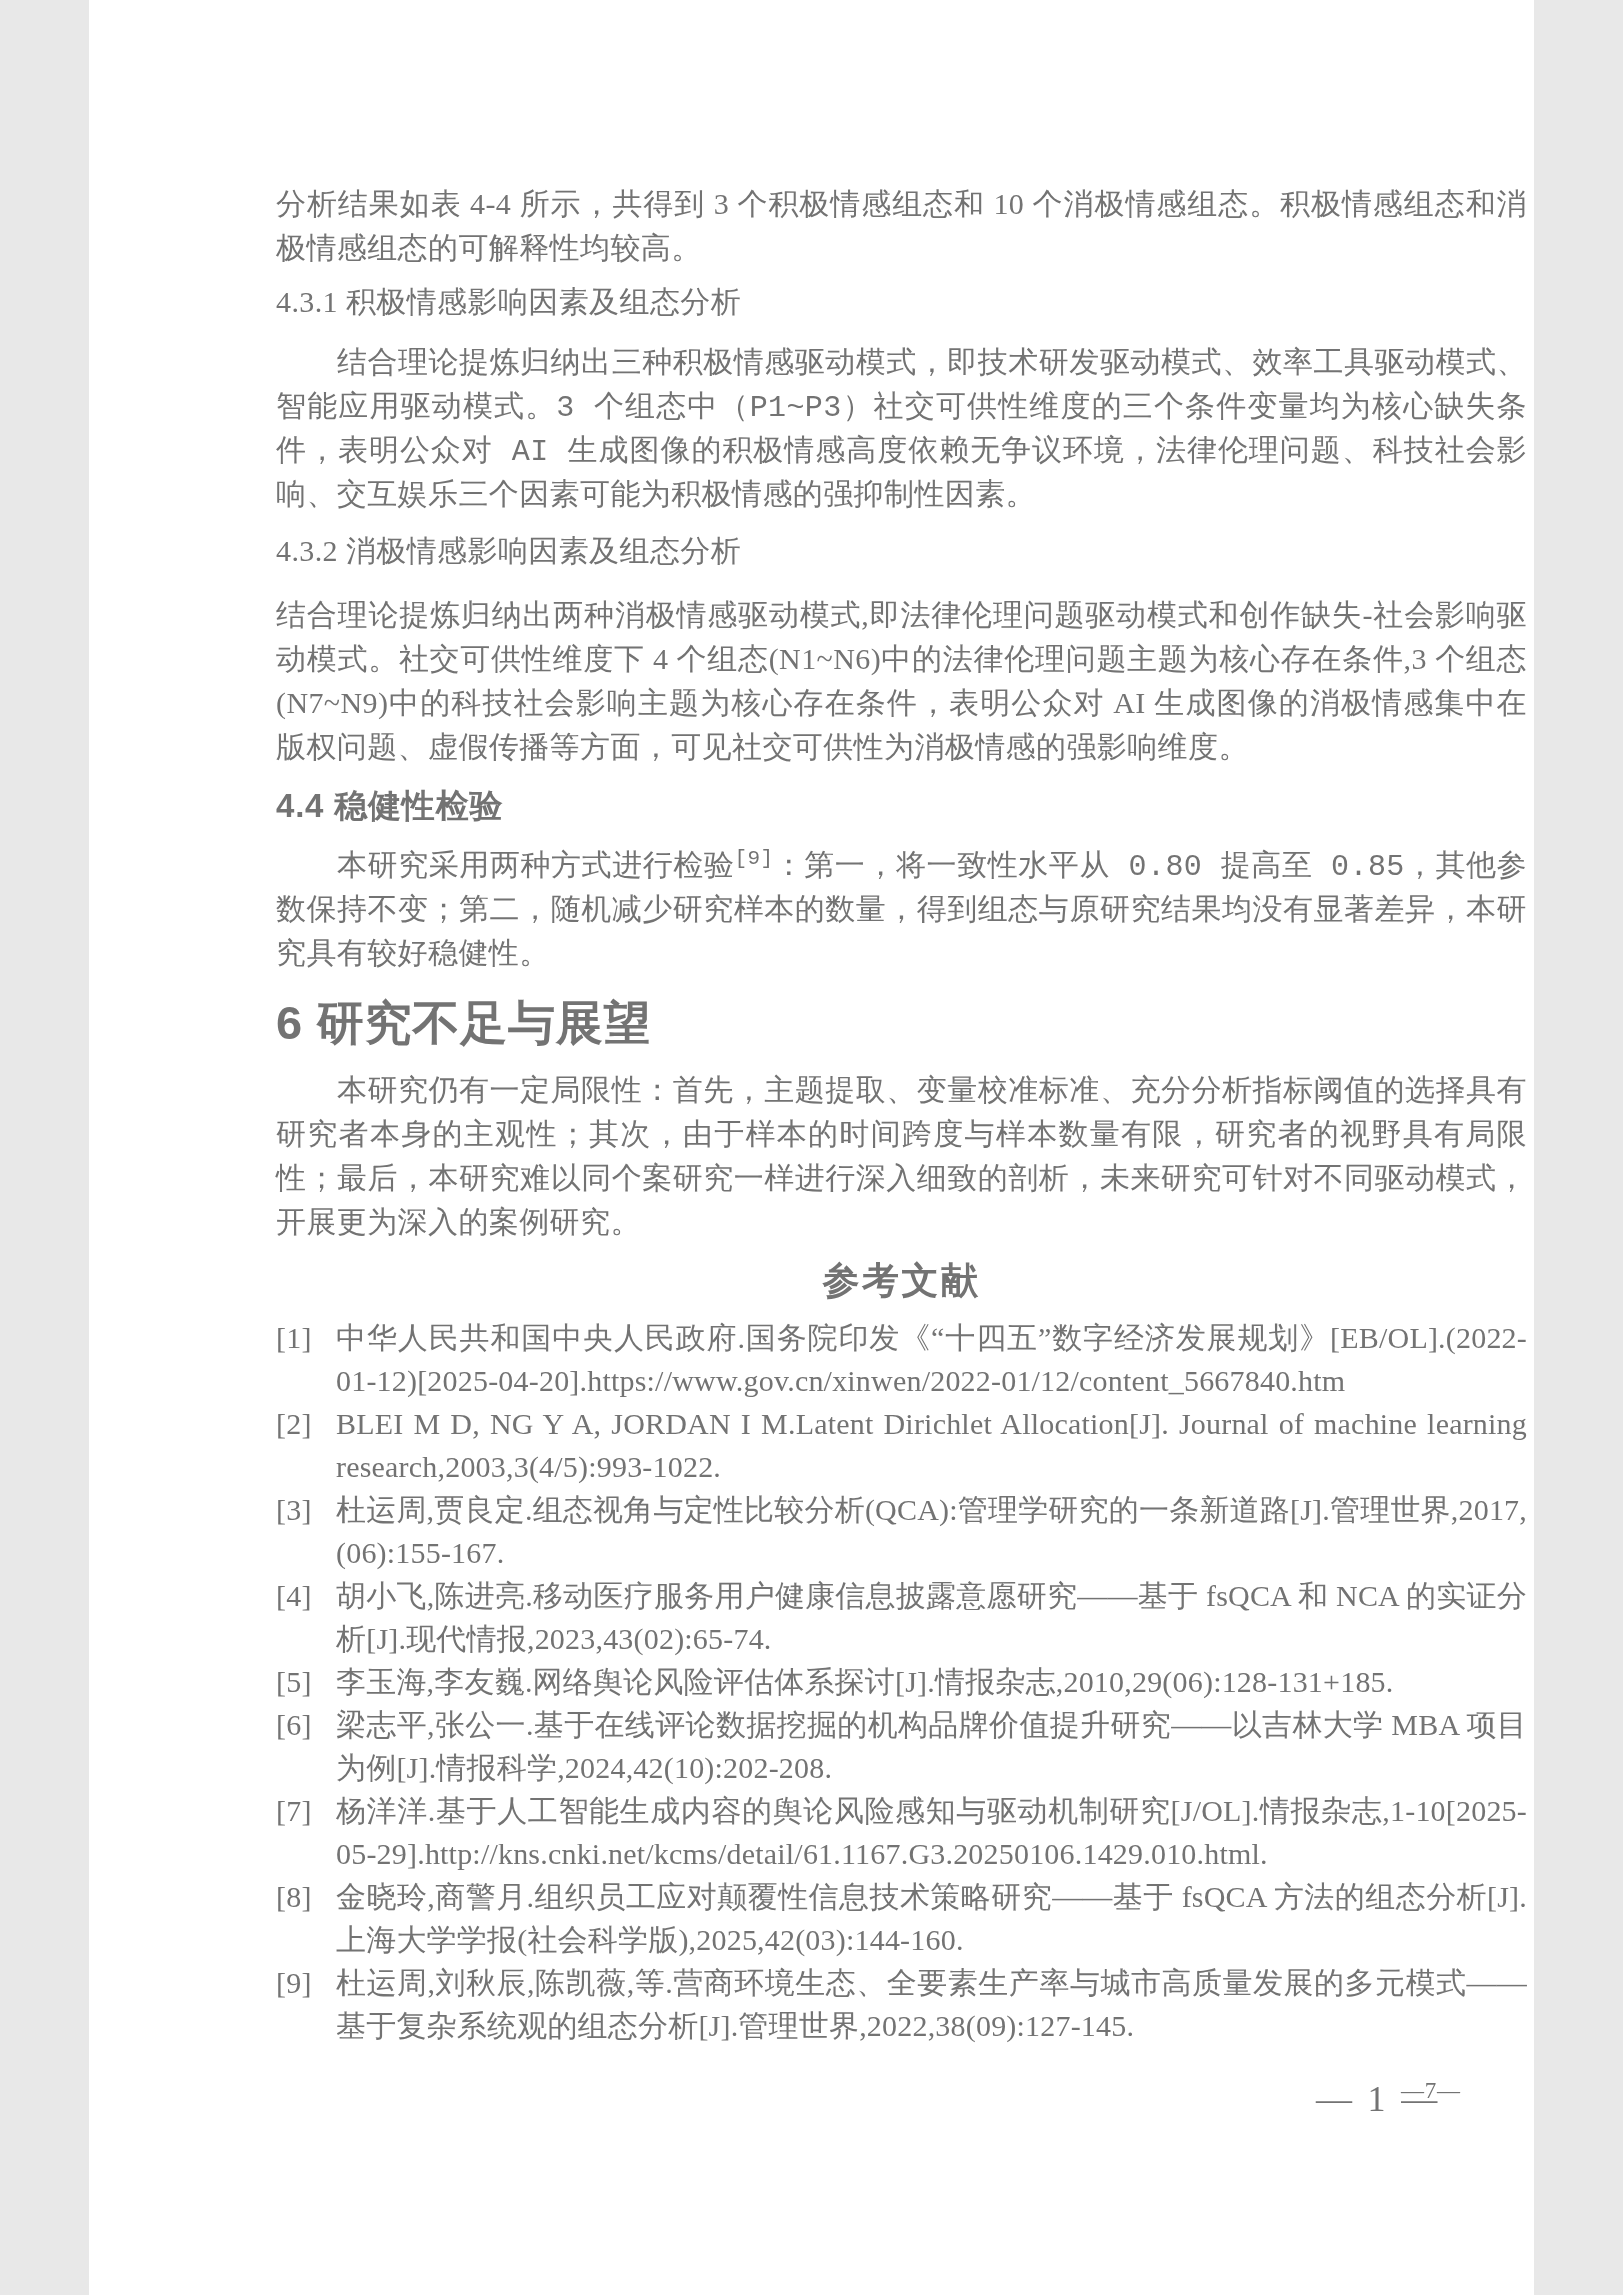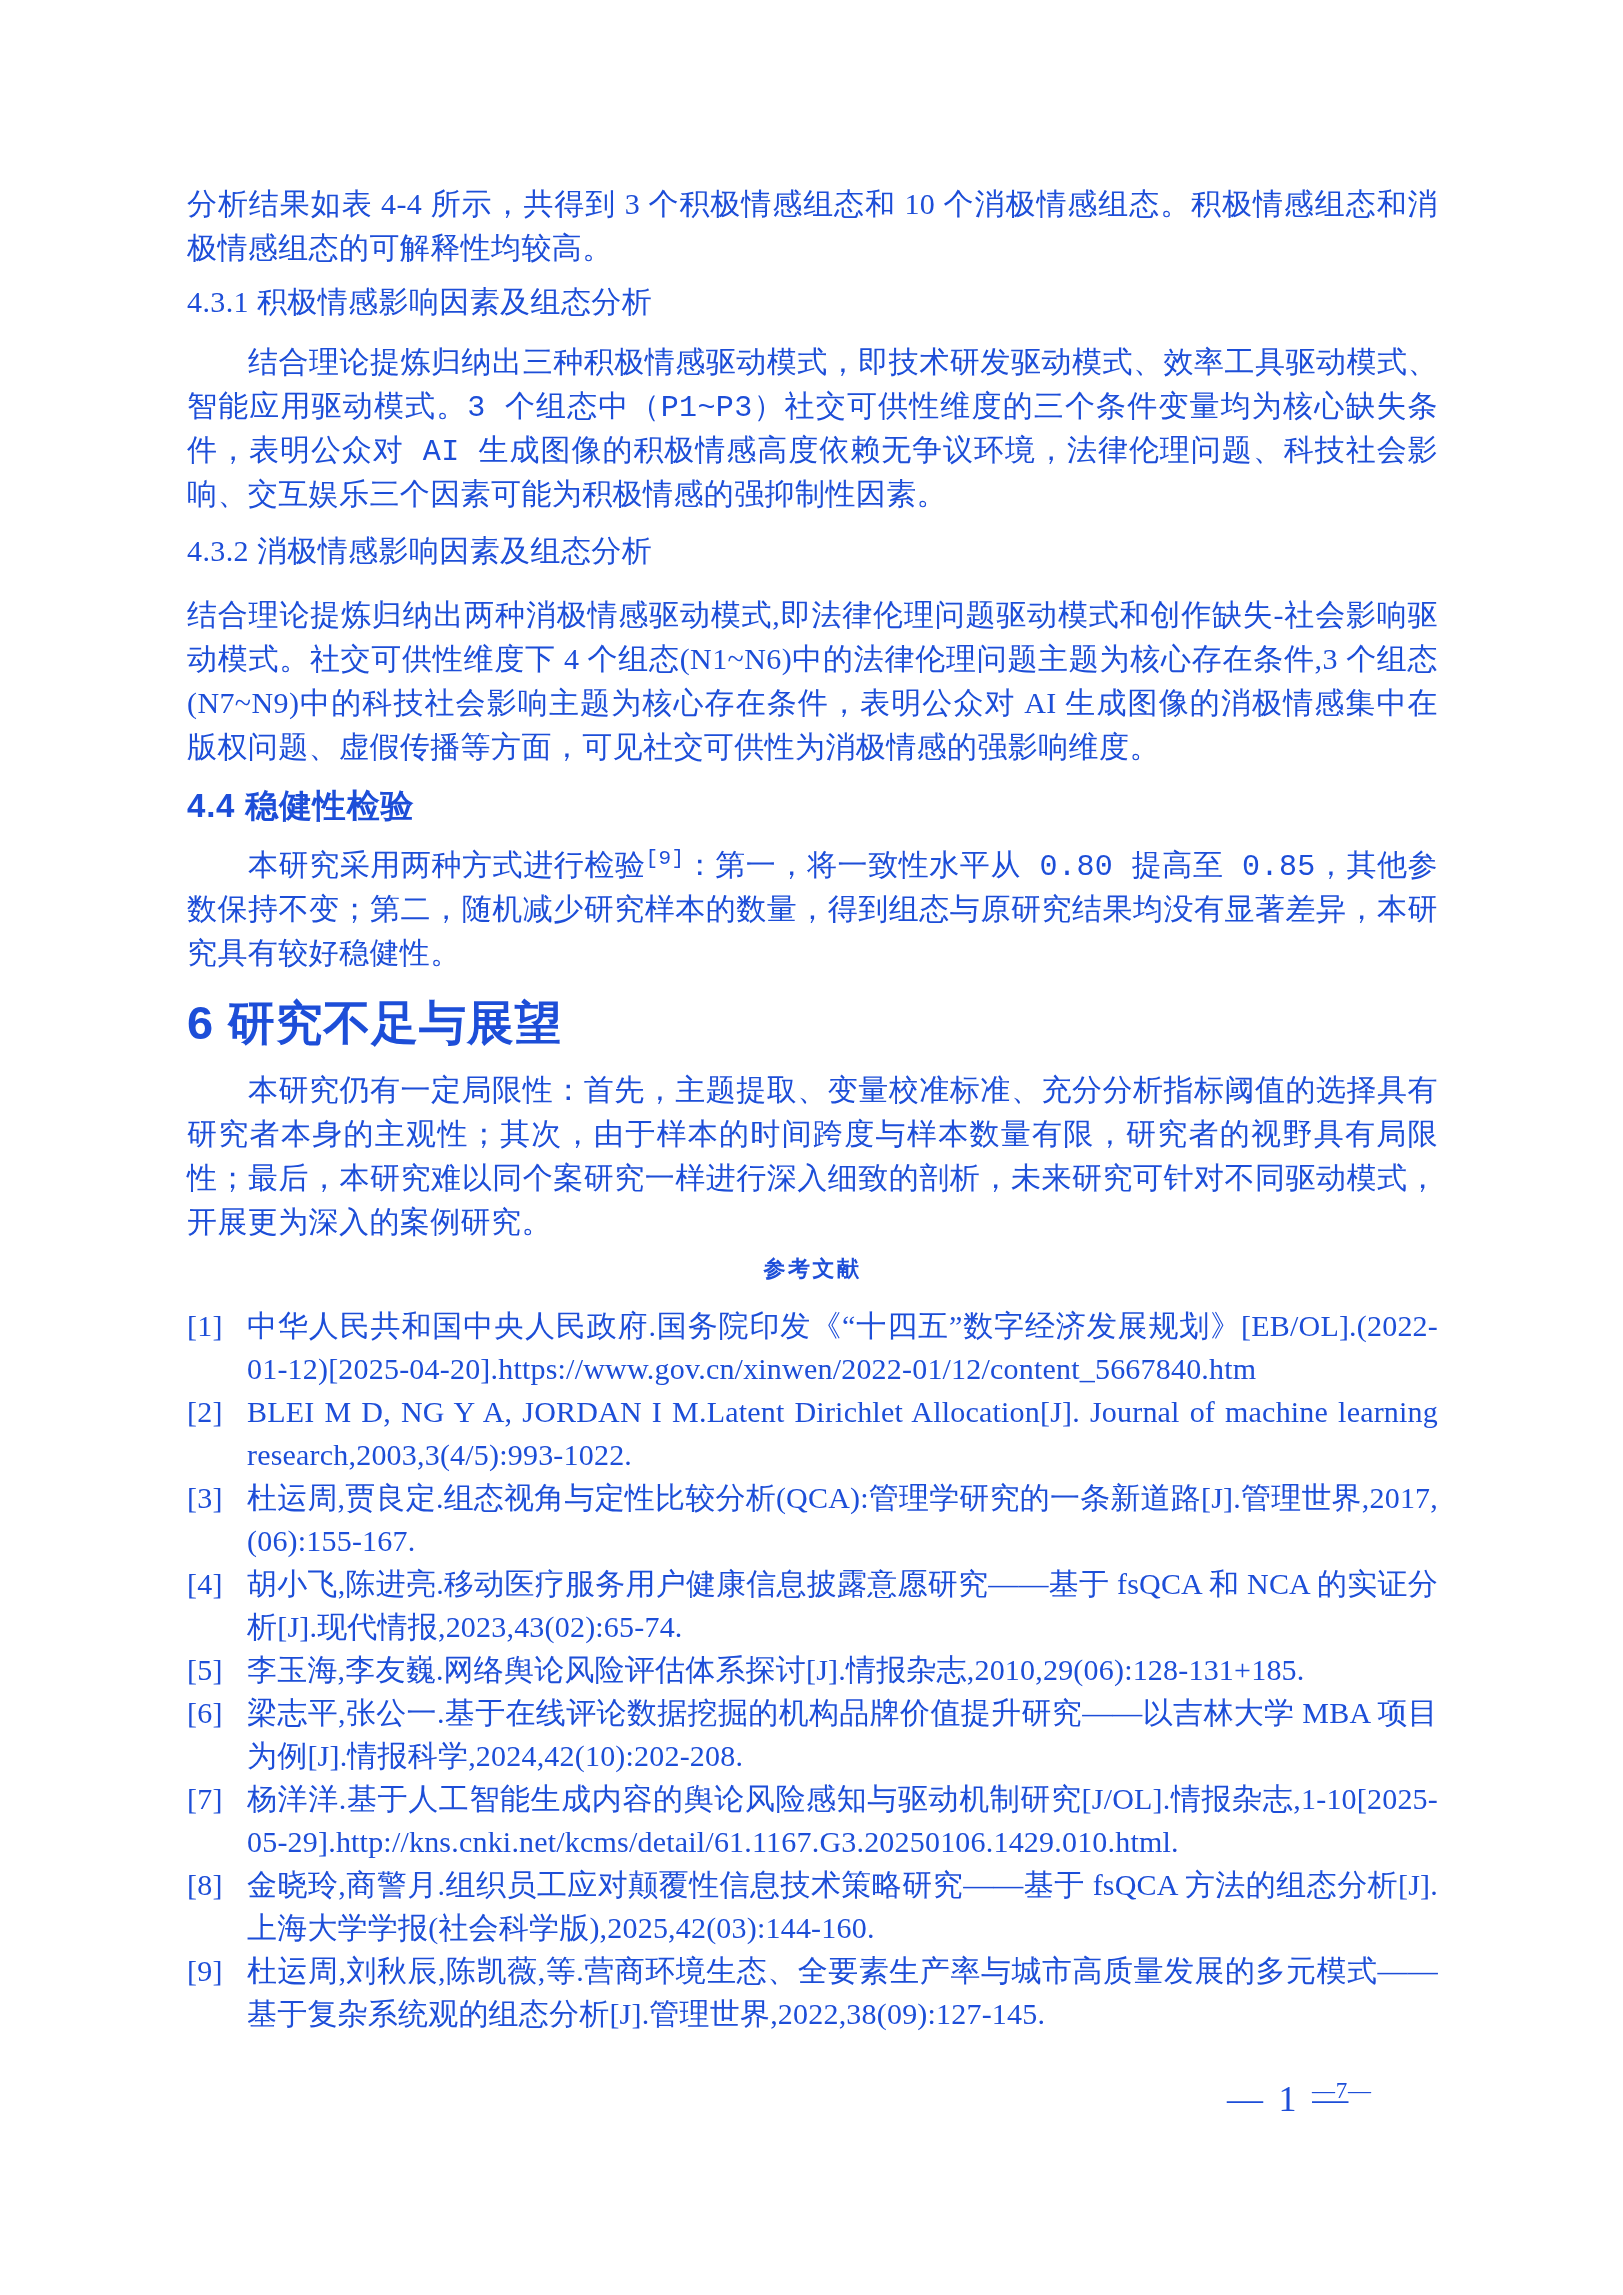--- a/index.html
+++ b/index.html
@@ -2,27 +2,28 @@
 <html lang="zh" style="font-size:13px"><head>
 <meta charset="utf-8">
 <style>
   html, body {
     margin: 0;
     padding: 0;
     background: #e8e8e8;
   }
   .page {
     position: relative;
-    width: 1623px;
+    width: 1433px;
     height: 2295px;
     margin: 0 auto;
     background: #ffffff;
-    color: #1d4ed8;
+    color: #737373;
     font-family: "Liberation Serif", "DejaVu Serif", serif;
     overflow: hidden;
+    padding-left: 12px;
   }
   .content {
     position: absolute;
     left: 187px;
     top: 182px;
     width: 1251px;
   }
   .body-para {
     margin: 0;
     font-size: 30px;
@@ -56,24 +57,24 @@
   .chapter-heading {
     margin: 21px 0 0 0;
     font-family: "Liberation Sans", "DejaVu Sans", sans-serif;
     font-weight: bold;
     font-size: 47px;
     line-height: 49px;
     letter-spacing: 0.8px;
   }
   .para-6 { margin-top: 23px; }
   .ref-heading {
-    margin: 0;
+    margin: 12px;
     font-family: "Liberation Sans", "DejaVu Sans", sans-serif;
     font-weight: bold;
-    font-size: 22px;
+    font-size: 37px;
     line-height: 46px;
     text-align: center;
     letter-spacing: 2.5px;
   }
   .fn-sup {
     font-size: 21px;
     vertical-align: super;
     line-height: 0;
   }
   ol.refs {

